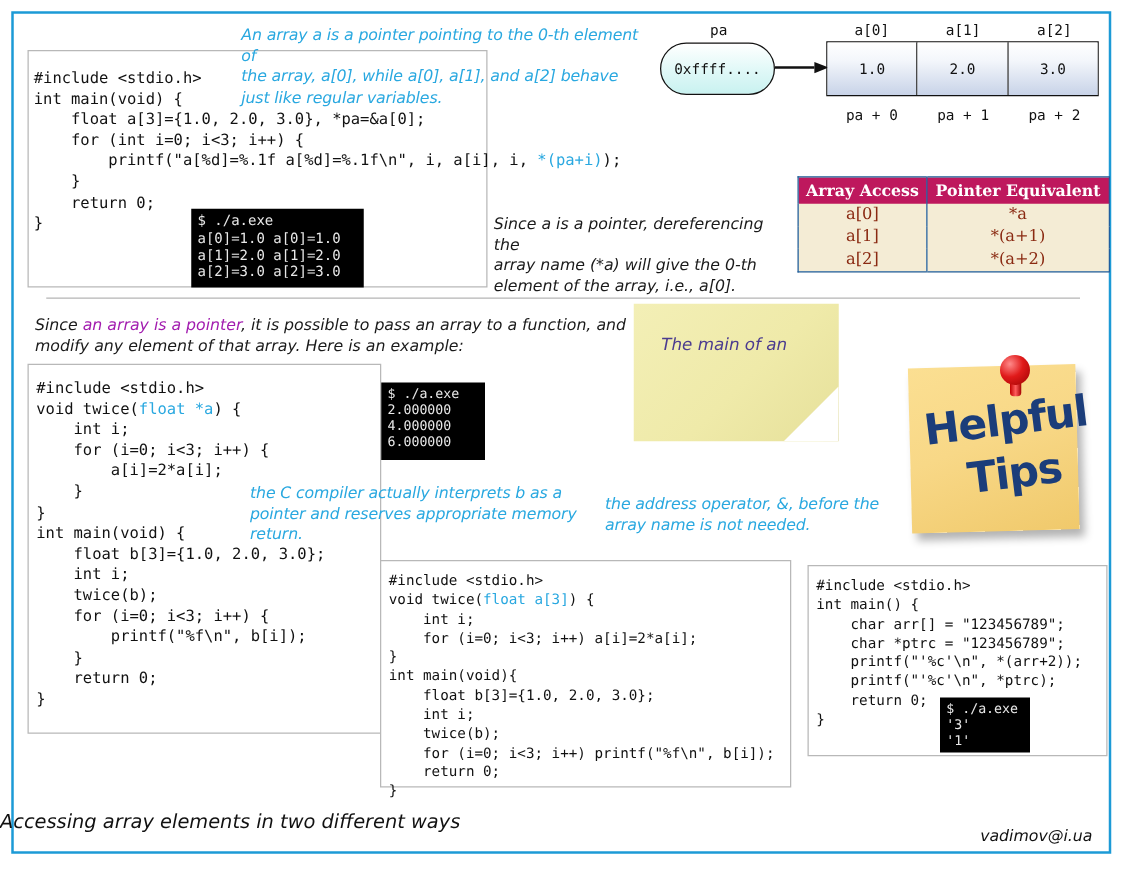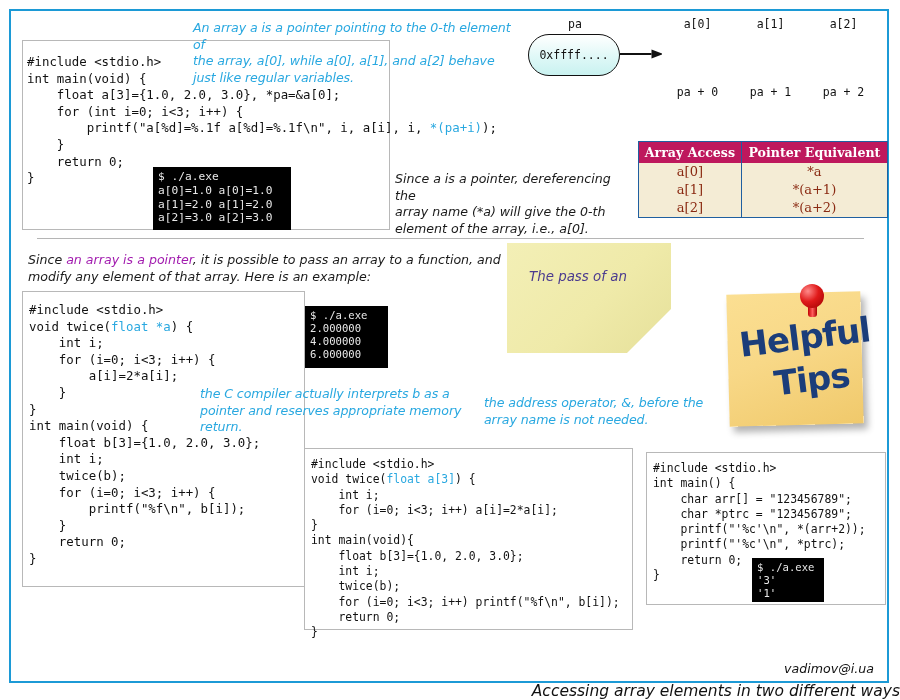--- a/index.html
+++ b/index.html
@@ -244,23 +244,23 @@
     font-size: 34px;
     font-weight: bold;
     color: #1b3d7a;
     transform: rotate(-7deg);
     letter-spacing: -1px;
   }
 
   
   .caption {
     position: absolute;
-    left: 0; top: 682px;
+    left: 0; top: 648px;
     width: 900px;
-    text-align: right;
+    text-align: left;
     font-family: "DejaVu Sans", sans-serif;
     font-style: italic;
     font-size: 15.5px;
     color: #111111;
   }
   .credit {
     position: absolute;
     right: 26px; top: 661px;
     font-family: "DejaVu Sans", sans-serif;
     font-style: italic;
@@ -312,20 +312,25 @@
   </div>
   <svg class="arrow" viewBox="0 0 40 10" preserveAspectRatio="none" style="left:620px; top:49px; width:42px; height:10px;">
     <line x1="0" y1="5" x2="30" y2="5" stroke="#111" stroke-width="2"></line>
     <polygon points="30,0.5 41,5 30,9.5" fill="#111"></polygon>
   </svg>
 
   <div class="cap" style="left:661px; top:17px; width:73px;">a[0]</div>
   <div class="cap" style="left:734px; top:17px; width:73px;">a[1]</div>
   <div class="cap" style="left:807px; top:17px; width:73px;">a[2]</div>
 
+  <div class="cells">
+    <div class="cell">1.0</div>
+    <div class="cell">2.0</div>
+    <div class="cell">3.0</div>
+  </div>
 
   <div class="cap" style="left:661px; top:85px; width:73px;">pa + 0</div>
   <div class="cap" style="left:734px; top:85px; width:73px;">pa + 1</div>
   <div class="cap" style="left:807px; top:85px; width:73px;">pa + 2</div>
 
   <table class="tbl">
     <thead>
       <tr>
         <th>Array Access</th>
         <th>Pointer Equivalent</th>
@@ -419,21 +424,21 @@
     <pre class="termtext tiny">$ ./a.exe
 '3'
 '1'</pre>
   </div>
 
   <div class="stickyA">
     <div class="paper"></div>
     <div class="curlshade"></div>
     <div class="curl"></div>
     <div class="txt">
-      <div>The pass of an</div>
+      <div>The main of an</div>
     </div>
   </div>
 
   <div class="tips">
     <div class="tpaper"></div>
     <div class="pinneck"></div>
     <div class="pinhead"></div>
     <div class="word1">Helpful</div>
     <div class="word2">Tips</div>
   </div>

